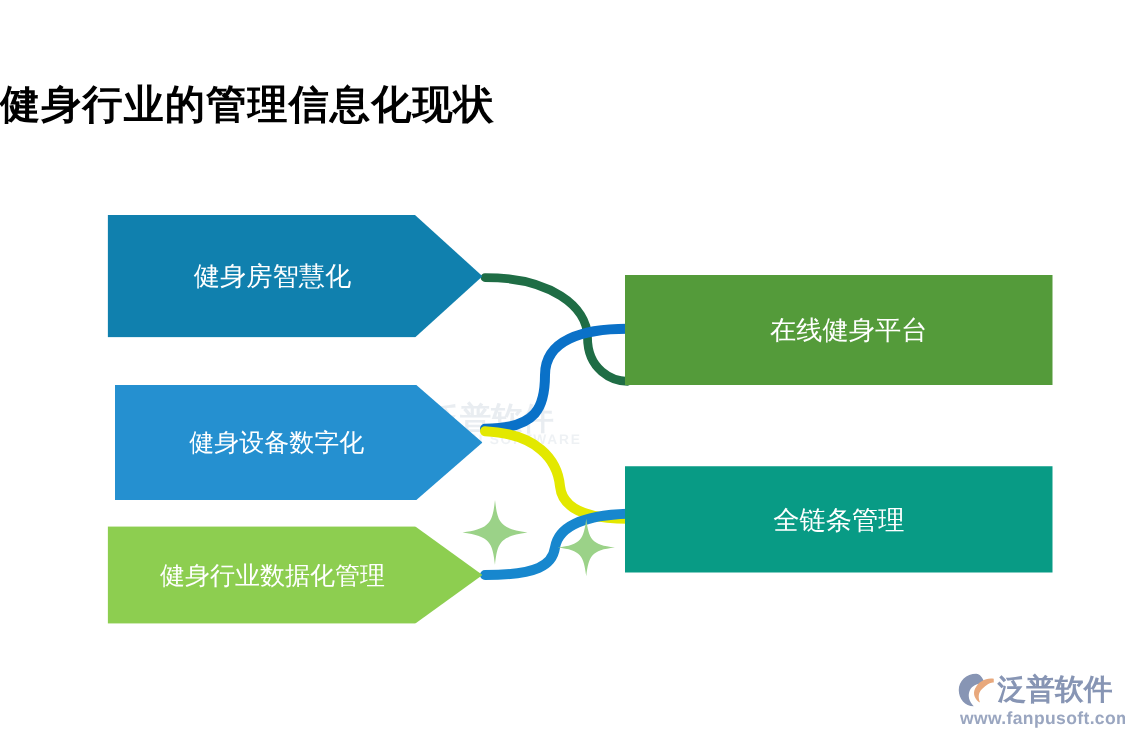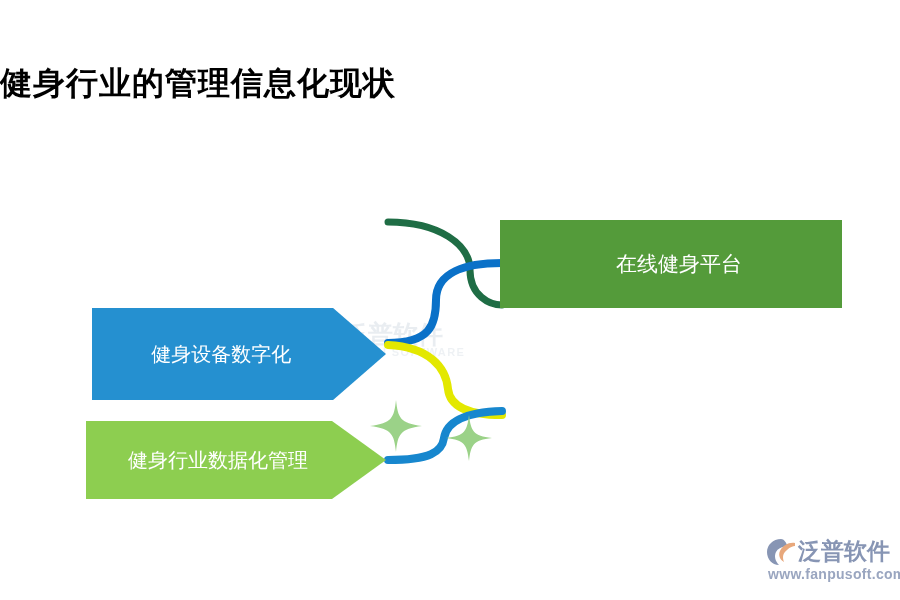--- a/index.html
+++ b/index.html
@@ -211,33 +211,39 @@
     <path d="M 388 460 C 430 460 442 452 444 438 C 447 420 470 412 502 411" fill="none" stroke="#1787CE" stroke-width="8" stroke-linecap="round"></path>
   </svg>
 
   <svg class="sparkle" id="sparkle-1" viewBox="0 0 56 56">
     <path d="M28 2 C30 20 32 25 54 28 C32 31 30 36 28 54 C26 36 24 31 2 28 C24 25 26 20 28 2 Z" fill="#9BD288"></path>
   </svg>
   <svg class="sparkle" id="sparkle-2" viewBox="0 0 50 50">
     <path d="M25 2 C27 18 29 23 48 25 C29 27 27 32 25 48 C23 32 21 27 2 25 C21 23 23 18 25 2 Z" fill="#9BD288"></path>
   </svg>
 
+  <div class="arrow-shape" id="arrow-1">
+    <span class="shape-label">健身房智慧化</span>
+  </div>
 
   <div class="arrow-shape" id="arrow-2">
     <span class="shape-label">健身设备数字化</span>
   </div>
 
   <div class="arrow-shape" id="arrow-3">
     <span class="shape-label">健身行业数据化管理</span>
   </div>
 
   <div class="box-shape" id="box-1">
     <span class="shape-label">在线健身平台</span>
   </div>
 
+  <div class="box-shape" id="box-2">
+    <span class="shape-label">全链条管理</span>
+  </div>
 
   <div id="brand-logo">
     <svg class="logo-mark" viewBox="0 0 30 28">
       <path d="M15 1 C7 1 1 7 1 14 C1 21 6 27 13 27 C9 23 8 18 10 14 C12 10 17 8 22 9 C20 4 18 1 15 1 Z" fill="#8795b4"></path>
       <path d="M29 5 C23 4 17 7 14 13 C12 17 14 22 18 24 C16 19 17 15 21 12 C24 9 27 8 29 8 Z" fill="#e8a87c"></path>
     </svg>
     <div class="logo-cn">泛普软件</div>
     <div class="logo-url">www.fanpusoft.com</div>
   </div>
 

